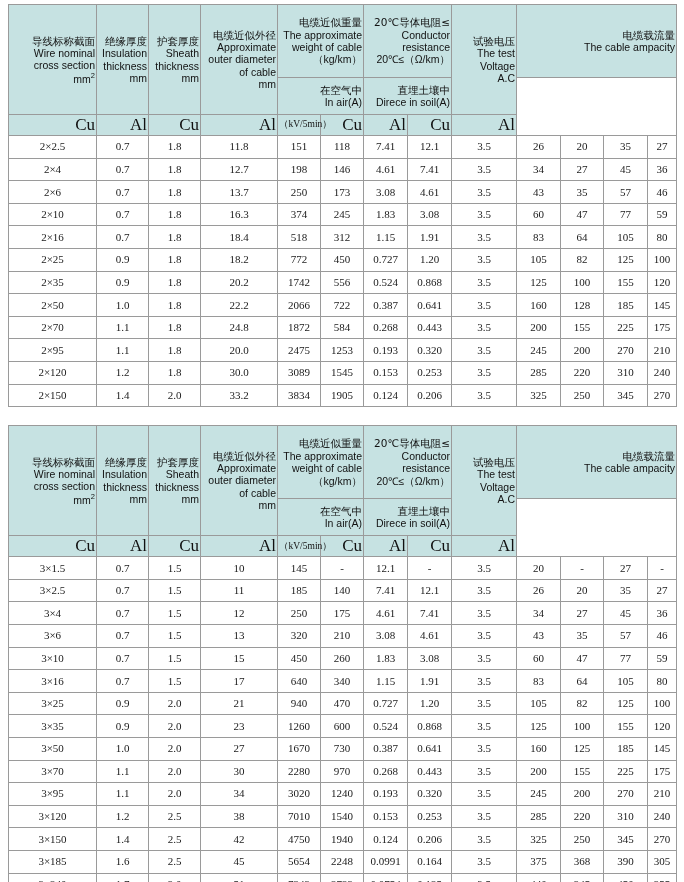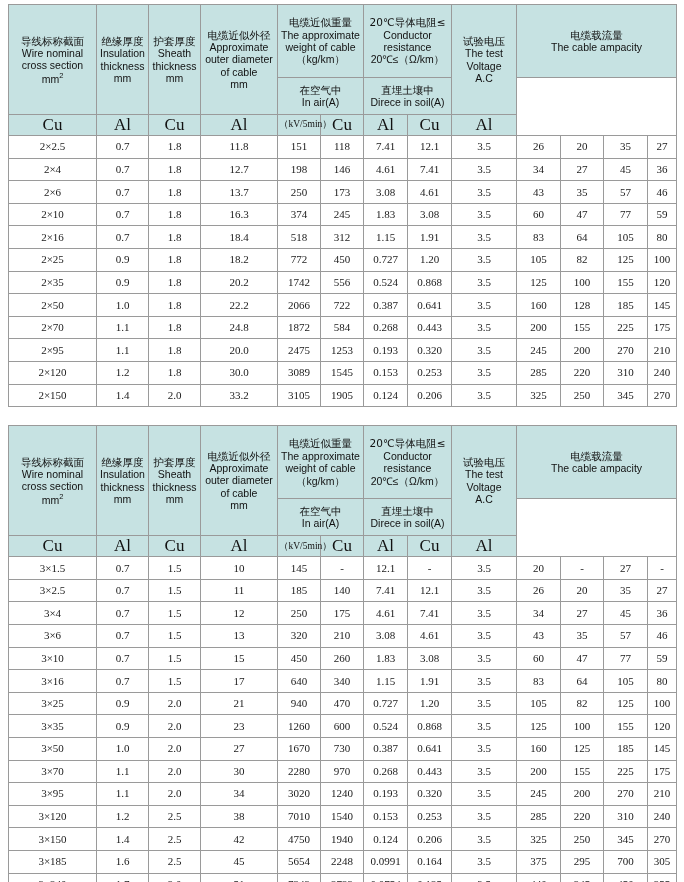--- a/index.html
+++ b/index.html
@@ -38,20 +38,21 @@
     text-align: center;
     vertical-align: middle;
     padding: 0 1px;
     font-weight: normal;
     line-height: 1.18;
   }
   table.cable thead th {
     background: #c6e2e2;
     font-size: 10.5px;
     color: #111;
+    text-align: right;
   }
   table.cable thead th .cn {
     display: block;
     font-family: "DejaVu Sans", "Liberation Sans", sans-serif;
     font-size: 10.5px;
     letter-spacing: 0px;
   }
   table.cable thead th .en {
     display: block;
     font-family: Liberation Sans, sans-serif;
@@ -345,21 +346,21 @@
             <td>285</td>
             <td>220</td>
             <td>310</td>
             <td>240</td>
           </tr>
           <tr>
             <td>2×150</td>
             <td>1.4</td>
             <td>2.0</td>
             <td>33.2</td>
-            <td>3105</td>
+            <td>3834</td>
             <td>1905</td>
             <td>0.124</td>
             <td>0.206</td>
             <td>3.5</td>
             <td>325</td>
             <td>250</td>
             <td>345</td>
             <td>270</td>
           </tr>
         </tbody>
@@ -655,22 +656,22 @@
             <td>3×185</td>
             <td>1.6</td>
             <td>2.5</td>
             <td>45</td>
             <td>5654</td>
             <td>2248</td>
             <td>0.0991</td>
             <td>0.164</td>
             <td>3.5</td>
             <td>375</td>
-            <td>295</td>
-            <td>700</td>
+            <td>368</td>
+            <td>390</td>
             <td>305</td>
           </tr>
           <tr>
             <td>3×240</td>
             <td>1.7</td>
             <td>3.0</td>
             <td>51</td>
             <td>7243</td>
             <td>2723</td>
             <td>0.0754</td>

